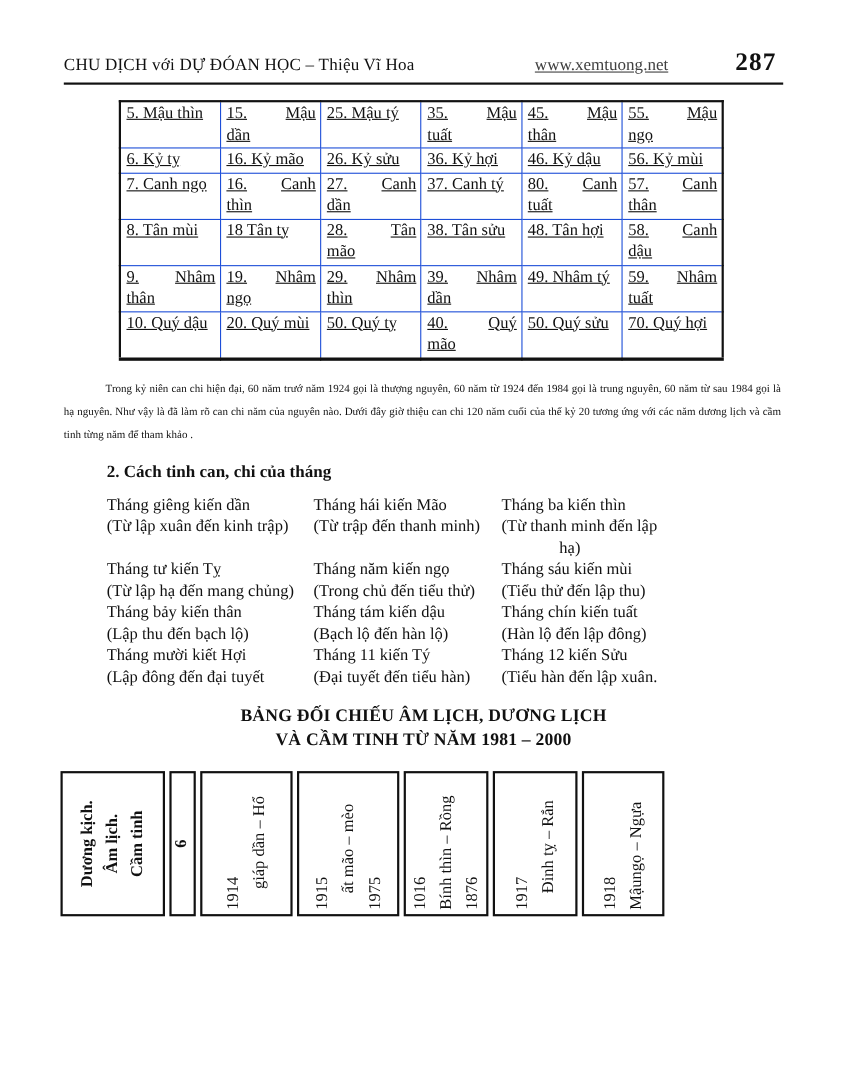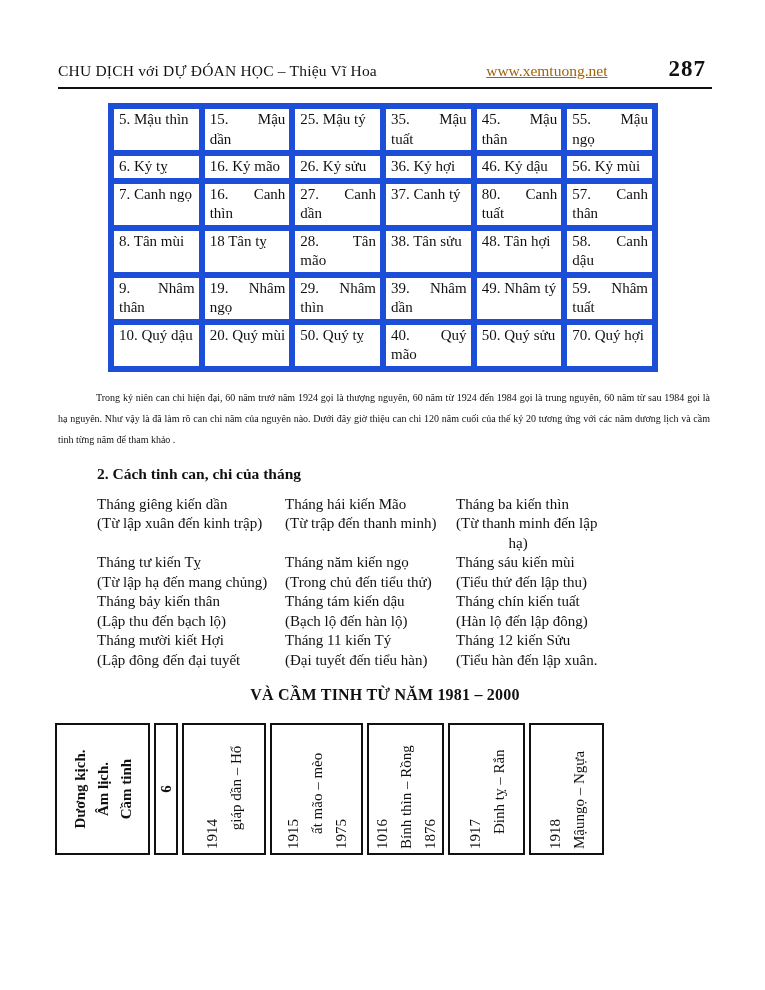--- a/index.html
+++ b/index.html
@@ -4,41 +4,42 @@
 <style>
   * { margin: 0; padding: 0; box-sizing: border-box; }
   html, body { background: #ffffff; }
   body {
     width: 765px; height: 990px;
     font-family: "Liberation Serif", serif;
     color: #111;
     position: relative;
     overflow: hidden;
   }
-  .page { padding: 56px 53px 0 58px; }
+  .page { padding: 44px 53px 0 58px; }
 
   
   .hdr { display: flex; align-items: baseline; }
   .hdr-title { font-size: 15.5px; letter-spacing: 0.2px; }
-  .hdr-url { font-size: 15.5px; text-decoration: underline; color: #a16207; margin-left: auto; margin-right: 42px; }
+  .hdr-url { font-size: 15.5px; text-decoration: underline; color: #404040; margin-left: auto; margin-right: 42px; }
   .hdr-page { font-size: 23px; font-weight: bold; margin-right: 6px; letter-spacing: 1px; margin-left: 19px; }
   .hdr-rule { border-top: 2px solid #111; margin-top: 5px; }
 
   
   table.canchi {
     border-collapse: collapse; table-layout: fixed;
     width: 550px; margin: 14px 0 0 50px;
     border: 2px solid #111; border-bottom-width: 3px;
   }
   table.canchi td {
-    border: 6px solid #1d4ed8;
+    border: 1px solid #1d4ed8;
     font-size: 15px; line-height: 19.5px;
     padding: 1px 4px 1px 5px;
     vertical-align: top;
     height: 21px;
+    text-decoration: underline;
   }
   .jline { display: flex; justify-content: space-between; }
 
   
   .para {
     margin-top: 15px; width: 652px;
     font-size: 10px; line-height: 21px;
     text-align: justify; text-indent: 38px;
   }
 
@@ -296,20 +297,21 @@
       <div class="mcell">(Hàn lộ đến lập đông)</div>
       <div class="mcell">Tháng mười kiết Hợi</div>
       <div class="mcell">Tháng 11 kiến Tý</div>
       <div class="mcell">Tháng 12 kiến Sửu</div>
       <div class="mcell">(Lập đông đến đại tuyết</div>
       <div class="mcell">(Đại tuyết đến tiểu hàn)</div>
       <div class="mcell">(Tiểu hàn đến lập xuân.</div>
     </div>
 
   <div class="tbl-title">
+    <div>BẢNG ĐỐI CHIẾU ÂM LỊCH, DƯƠNG LỊCH</div>
     <div>VÀ CẦM TINH TỪ NĂM 1981 – 2000</div>
   </div>
 
   <div class="ytable" id="ytable">
       <div class="ycell ybold" style="width: 95px;">
         <div class="rot ycenter">Dương kịch.
 Âm lịch.
 Cầm tinh</div>
       </div>
       <div class="ycell ybold" style="width: 24px;">

